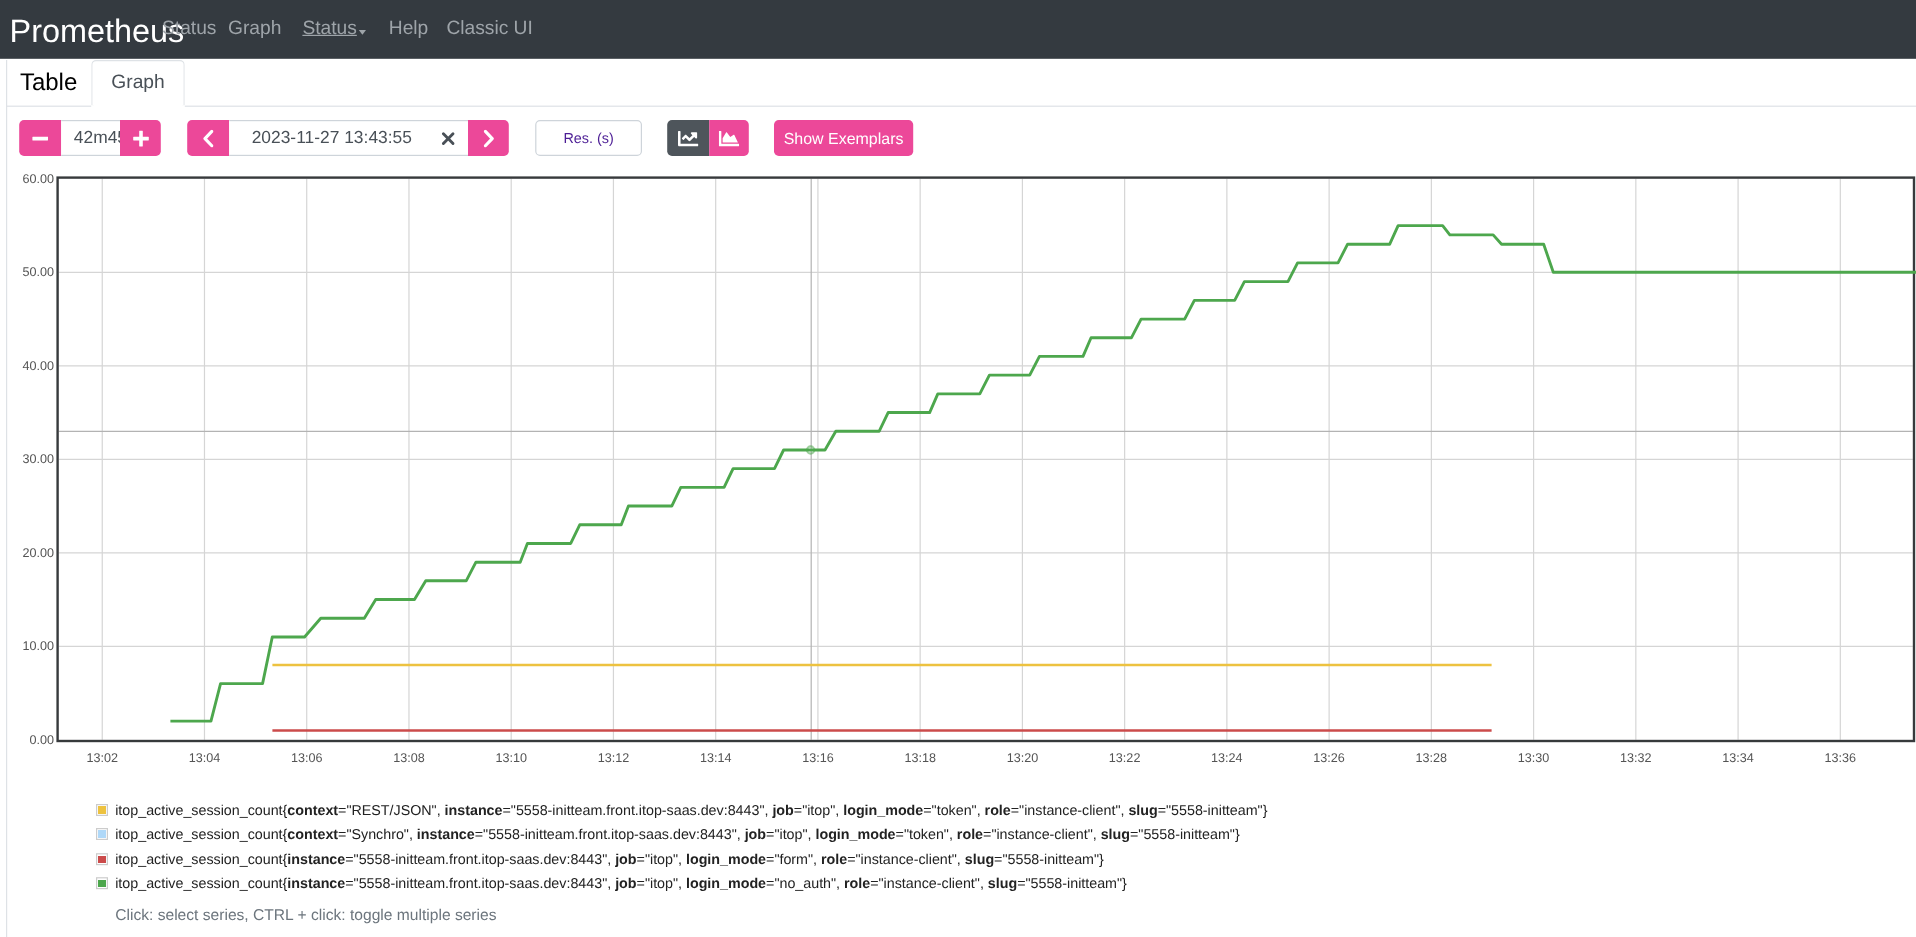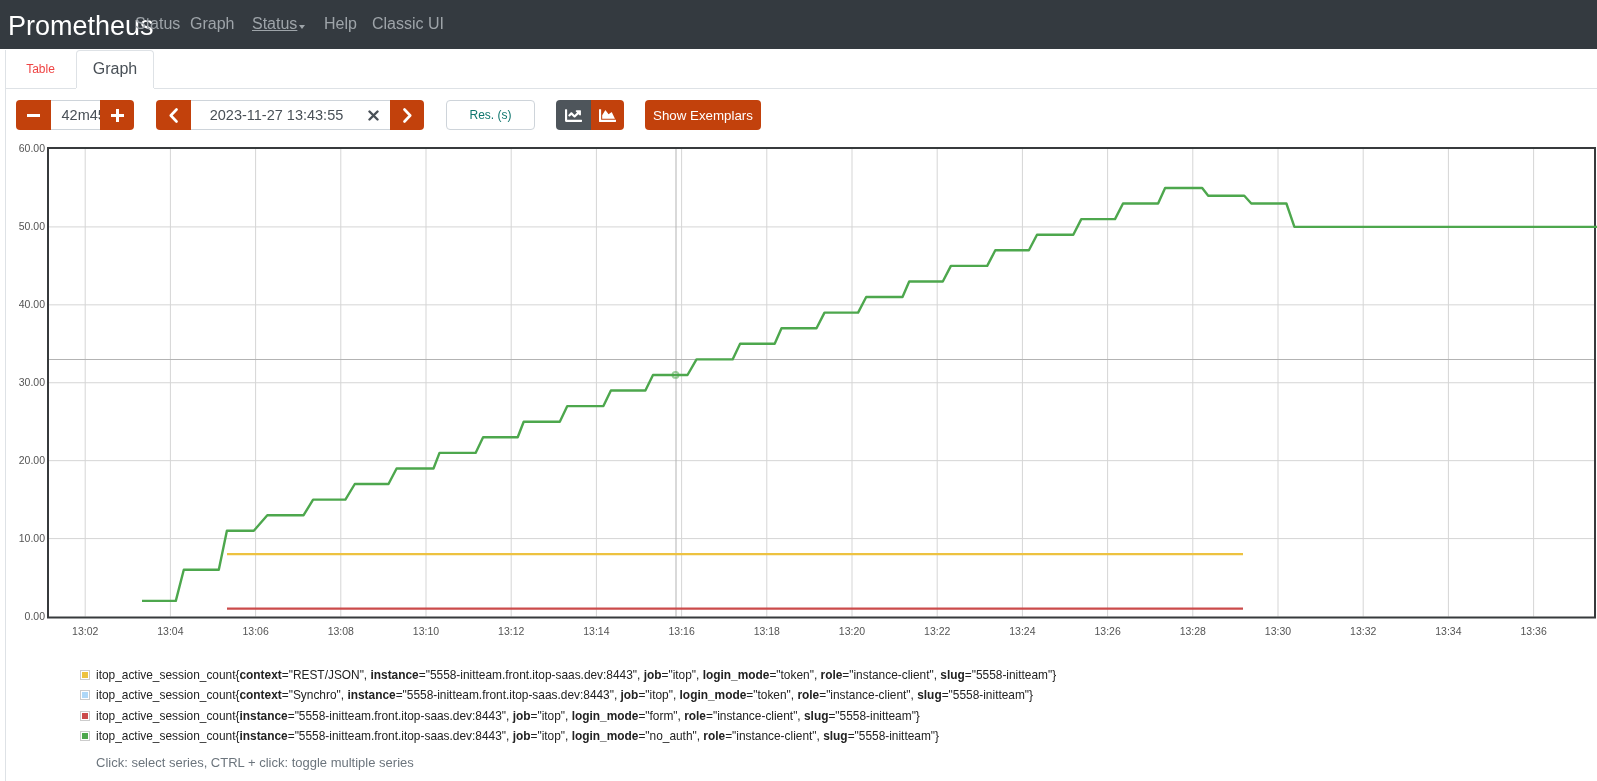--- a/index.html
+++ b/index.html
@@ -11,28 +11,28 @@
 #navbar { left:0; top:0; width:1597px; height:49px; background:#343a40; }
 #brand { left:8px; top:11px; font-size:27px; color:#fff; }
 .navlink { top:15px; font-size:16px; color:#9ea4a9; }
 #caret { width:0; height:0; border-left:3.5px solid transparent; border-right:3.5px solid transparent; border-top:4.5px solid #9ea4a9; }
 
 
 #cardL { left:5px; top:50px; width:1px; height:731px; background:#dee2e6; }
 
 
 .tabline { background:#dee2e6; height:1px; top:87.5px; }
-#tabTable { left:5px; top:50px; width:71px; height:38px; color:#ef4444; font-size:12px; text-align:center; line-height:38px; }
+#tabTable { left:5px; top:50px; width:71px; height:38px; color:#000000; font-size:20px; text-align:center; line-height:38px; }
 #tabGraph { left:76px; top:50px; width:78px; height:38px; color:#495057; font-size:16px; text-align:center; line-height:36px; background:#fff; border:1px solid #dee2e6; border-bottom:none; border-radius:4px 4px 0 0; }
 
 
 #tooltip { left:0; top:51px; width:255px; height:31px; background:rgba(0,0,0,0.75); border-radius:3px; color:#fff; font-size:10.9px; line-height:27.5px; padding-left:9px; }
 
 
-.btn { background:#c2410c; color:#fff; display:flex; align-items:center; justify-content:center; }
+.btn { background:#ec4899; color:#fff; display:flex; align-items:center; justify-content:center; }
 .inp { background:#fff; border:1px solid #ced4da; }
 #grp1 { left:16px; top:100px; height:30px; }
 #grp2 { left:156px; top:100px; height:30px; }
 .grp { display:flex; border-radius:4px; }
 </style>
 </head>
 <body>
 <div id="page">
   <div id="navbar" class="abs"></div>
   <div id="brand" class="abs">Prometheus</div>
@@ -75,21 +75,21 @@
           <path d="M1.5 1.5 L9.5 9.5 M9.5 1.5 L1.5 9.5" stroke="#495057" stroke-width="2.4" stroke-linecap="round"></path>
         </svg>
     </div>
     <div class="btn" style="width:34px; border-radius:0 4px 4px 0;">
       <svg width="9" height="15" viewBox="0 0 9 15">
           <polyline points="1.5,1.5 7.2,7.5 1.5,13.5" fill="none" stroke="#fff" stroke-width="2.6" stroke-linecap="round" stroke-linejoin="round"></polyline>
         </svg>
     </div>
   </div>
 
-  <div class="abs inp" style="left:446px; top:100px; width:89px; height:30px; border-radius:4px; color:#0f766e; font-size:12px; text-align:center; line-height:28px;">Res. (s)</div>
+  <div class="abs inp" style="left:446px; top:100px; width:89px; height:30px; border-radius:4px; color:#4c1d95; font-size:12px; text-align:center; line-height:28px;">Res. (s)</div>
 
   <div class="abs grp" style="left:556px; top:100px; height:30px;">
     <div class="btn" style="width:35px; background:#4e555b; border-radius:4px 0 0 4px;">
       <svg width="17" height="17" viewBox="0 0 512 512">
           <path fill="#fff" d="M496 384H64V80c0-8.84-7.16-16-16-16H16C7.16 64 0 71.16 0 80v336c0 17.67 14.33 32 32 32h464c8.84 0 16-7.16 16-16v-32c0-8.84-7.16-16-16-16zM464 96H345.94c-21.38 0-32.09 25.85-16.97 40.97l32.4 32.4L288 242.75l-73.37-73.37c-12.5-12.5-32.76-12.5-45.25 0l-68.69 68.69c-6.25 6.25-6.25 16.38 0 22.63l22.62 22.62c6.25 6.25 16.38 6.25 22.63 0L192 237.25l73.37 73.37c12.5 12.5 32.76 12.5 45.25 0l96-96 32.4 32.4c15.12 15.12 40.97 4.41 40.97-16.97V112c.01-8.84-7.15-16-15.99-16z"></path>
         </svg>
     </div>
     <div class="btn" style="width:33px; border-radius:0 4px 4px 0;">
       <svg width="17" height="17" viewBox="0 0 512 512">
           <path fill="#fff" d="M500 384c6.6 0 12 5.4 12 12v40c0 6.6-5.4 12-12 12H12c-6.6 0-12-5.4-12-12V76c0-6.6 5.4-12 12-12h40c6.6 0 12 5.4 12 12v308h436zM372.7 159.5L288 216l-85.3-113.7c-5.1-6.8-15.5-6.3-19.9 1L96 248v104h384l-89.9-187.8c-3.2-6.5-11.4-8.7-17.4-4.7z"></path>

